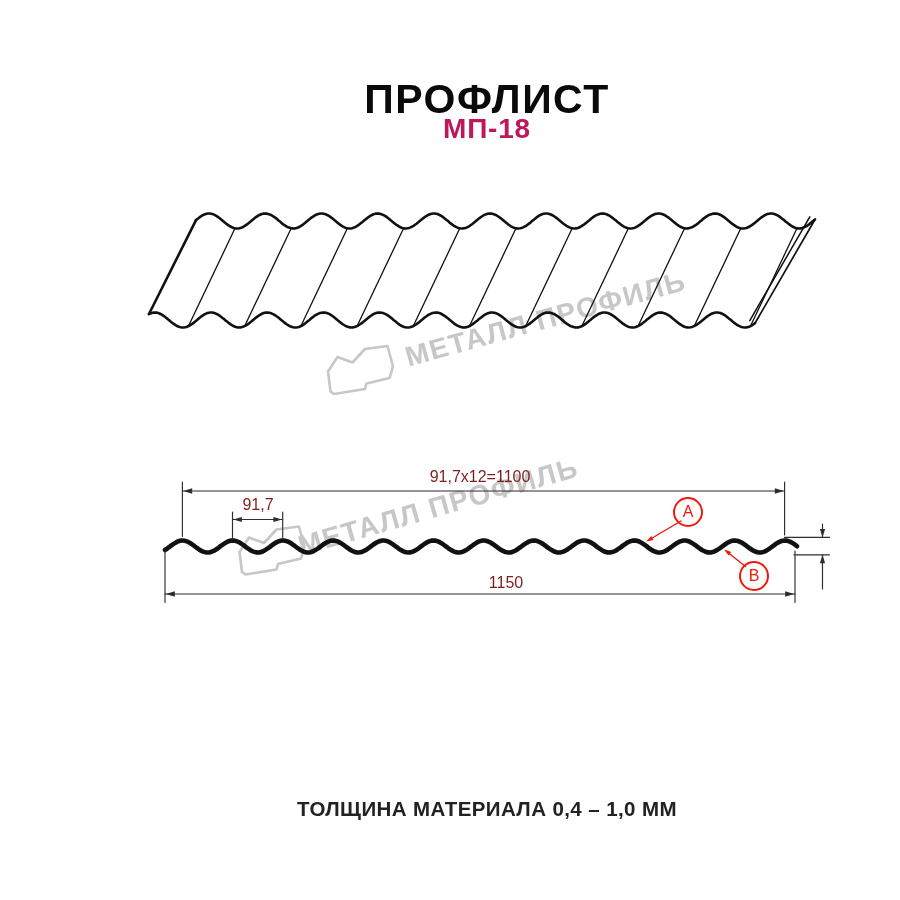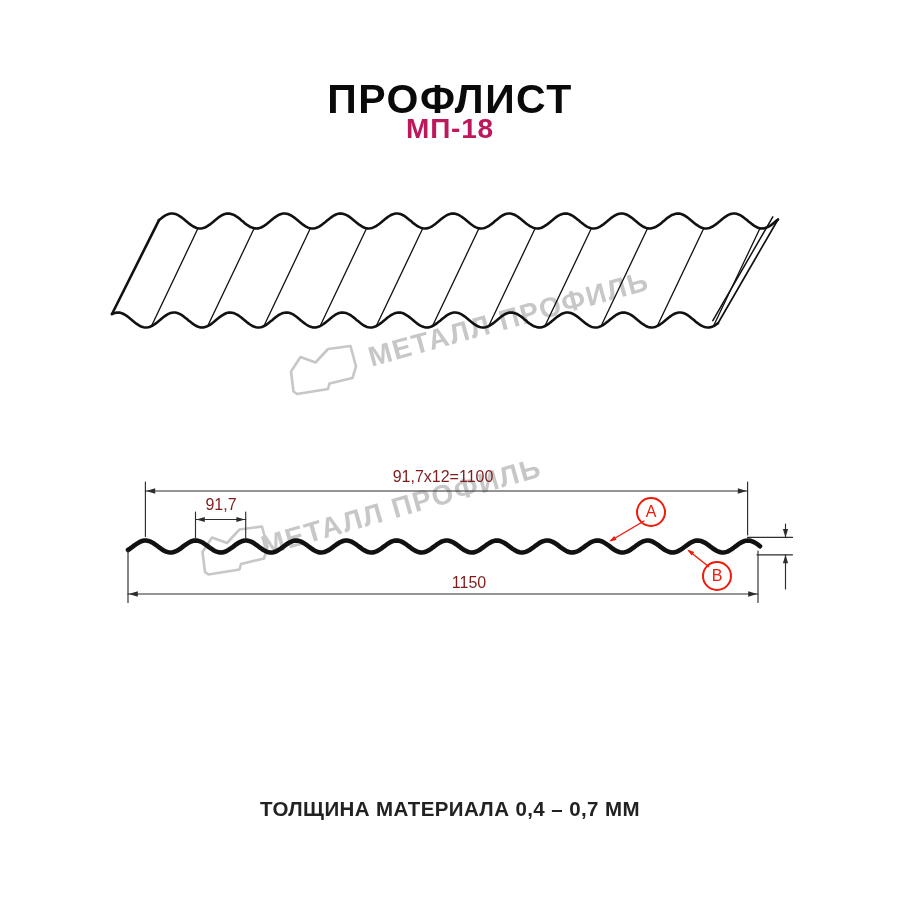--- a/index.html
+++ b/index.html
@@ -1,18 +1,19 @@
 <!DOCTYPE html>
 <html><head>
 <meta charset="utf-8">
 <style>
   html,body{margin:0;padding:0;background:#fff;}
   .canvas{
     position:relative;width:816px;height:900px;background:#fff;overflow:hidden;
     font-family:"Liberation Sans","DejaVu Sans",sans-serif;
+    margin-left:37px;
   }
   .title{
     position:absolute;left:450px;top:99px;transform:translate(-50%,-50%);
     font-size:41px;font-weight:700;letter-spacing:1.5px;color:#0a0a0a;white-space:nowrap;z-index:4;
   }
   .subtitle{
     position:absolute;left:450px;top:129px;transform:translate(-50%,-50%);
     font-size:28px;font-weight:700;letter-spacing:0.8px;color:#be185d;white-space:nowrap;z-index:4;
   }
   .wm-text{
@@ -102,14 +103,14 @@
   <div class="lbl" style="left:469px;top:583px">1150</div>
   <div class="lbl lbl-left" style="left:817px;top:570px">18</div>
 
   <div class="callout" style="left:651px;top:512px">
     <span>A</span>
   </div>
   <div class="callout" style="left:717px;top:576px">
     <span>B</span>
   </div>
 
-  <div class="footer-note">ТОЛЩИНА МАТЕРИАЛА 0,4 – 0,7 ММ</div>
+  <div class="footer-note">ТОЛЩИНА МАТЕРИАЛА 0,4 – 1,0 ММ</div>
 </div>
 
 </body></html>

